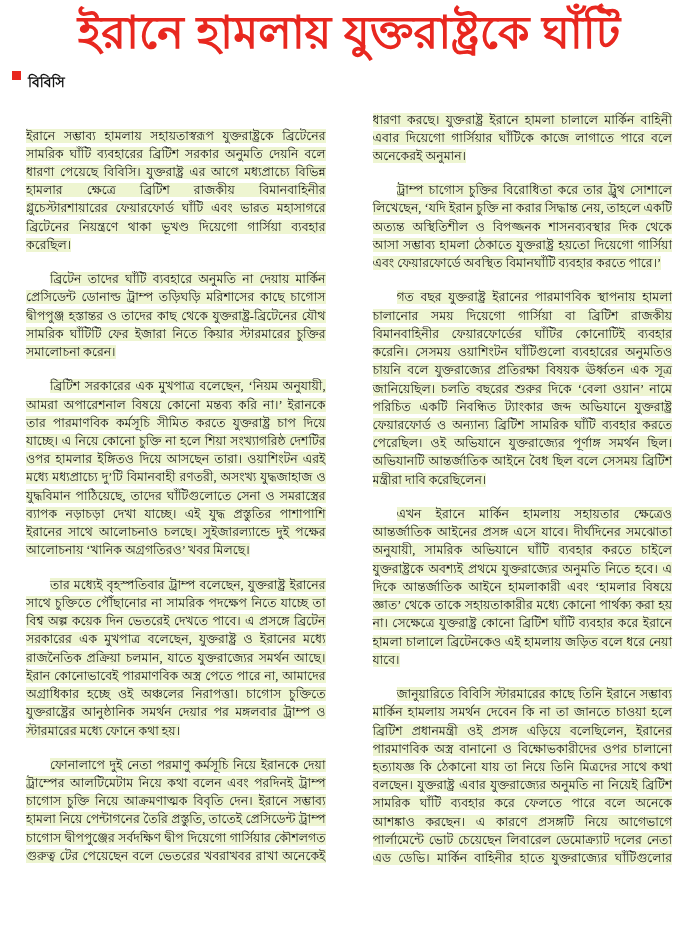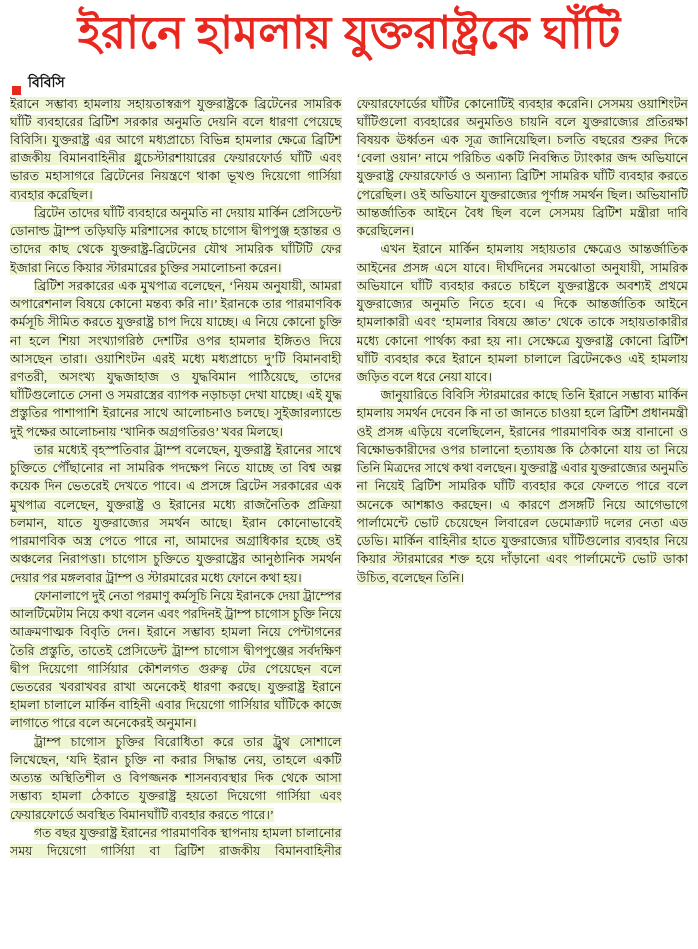--- a/index.html
+++ b/index.html
@@ -22,23 +22,23 @@
     font-weight: bold;
     font-size: 45px;
     line-height: 1.3;
     text-align: center;
     color: #e8271f;
     letter-spacing: 0px;
   }
   .headline .headline-line { display: block; white-space: nowrap; }
   .byline {
     display: flex;
-    align-items: flex-end;
+    align-items: flex-start;
     gap: 7px;
-    margin: 8px 0 0 2px;
+    margin: 8px 0 16px 2px;
     font-family: "Liberation Sans", "DejaVu Sans", sans-serif;
     font-weight: bold;
     font-size: 14px;
     color: #111111;
   }
   .byline .bullet {
     display: inline-block;
     width: 9px; height: 9px;
     background: #e8271f;
     flex: 0 0 auto;
@@ -48,21 +48,21 @@
     overflow: hidden;
     column-count: 2;
     column-gap: 15px;
     column-fill: auto;
     text-align: justify;
     font-size: 12.4px;
     line-height: 1.47;
     color: #141414;
   }
   .para {
-    margin: 0;
+    margin: 16px;
     text-indent: 24px;
   }
   .para.first { text-indent: 0; }
   .hl {
     background: rgba(221, 235, 164, 0.5);
     -webkit-box-decoration-break: clone;
     box-decoration-break: clone;
   }
 </style>
 </head>

